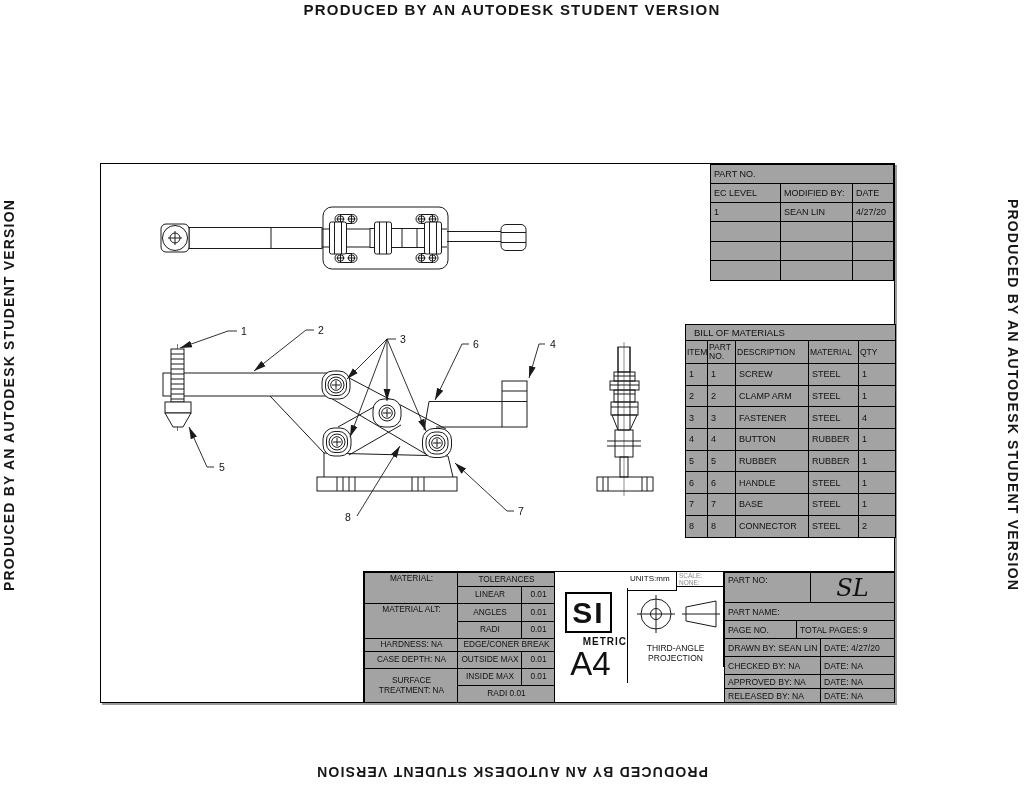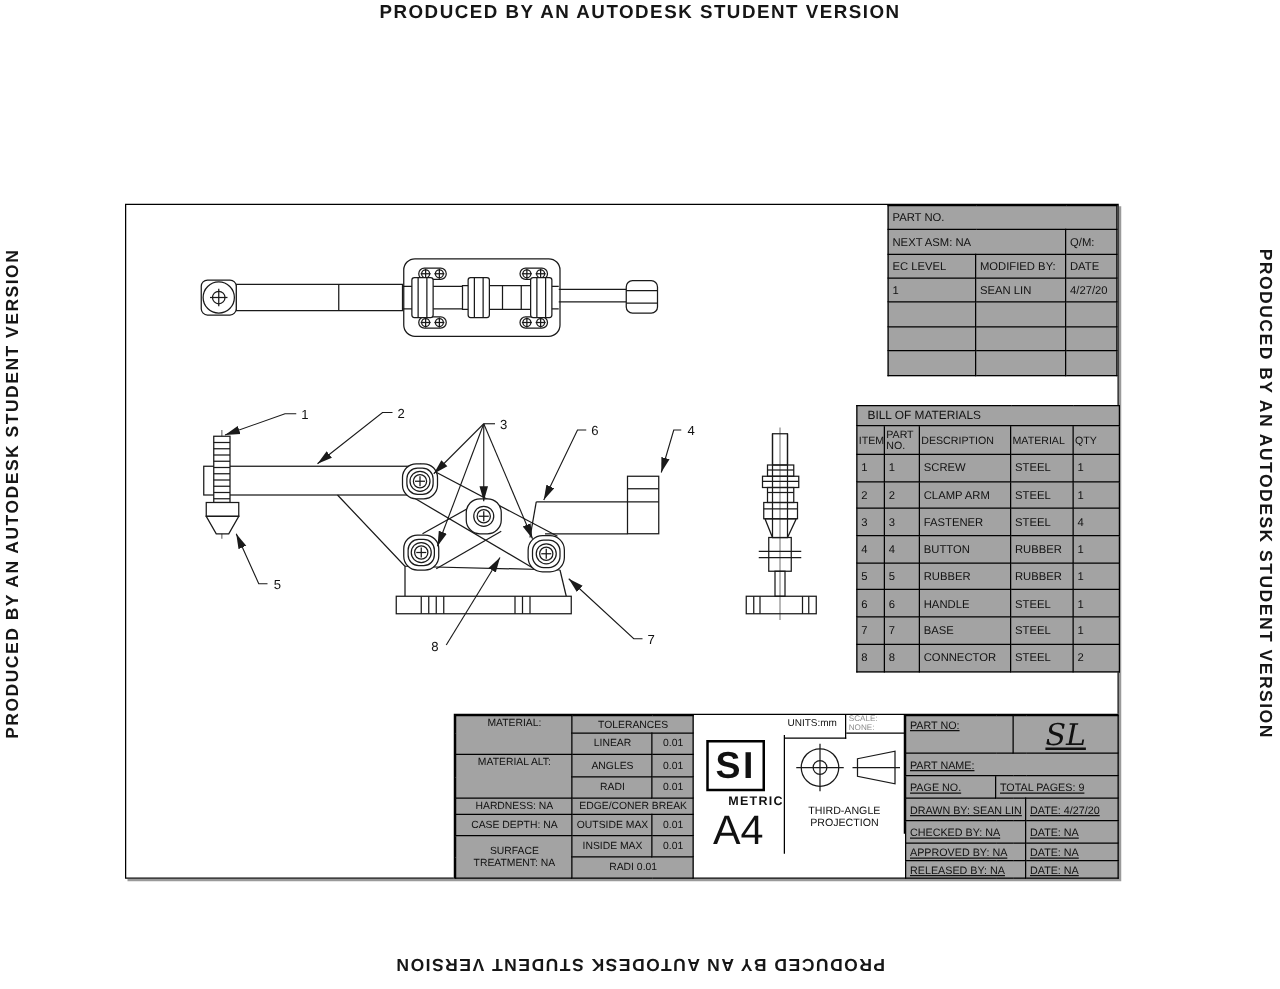--- a/index.html
+++ b/index.html
@@ -43,21 +43,21 @@
             display:flex; align-items:center; justify-content:center;
             font-size:30px; font-weight:bold; letter-spacing:2px; }
   #metric { position:absolute; top:48px; width:100%; text-align:right; font-size:10px; font-weight:bold; letter-spacing:1px; }
   #a4 { position:absolute; top:57px; width:100%; text-align:center; font-size:33px; }
   #sec-proj { left:264px; top:0; width:96px; height:95px; border-right:1px solid #000; }
   #units-cell { position:absolute; left:0; top:0; width:49px; height:15px; border-right:1px solid #000; border-bottom:1px solid #000; font-size:8px; padding:2px 0 16px 2px; }
   #scale-cell { position:absolute; left:49px; top:0; width:47px; height:15px; border-bottom:1px solid #000; font-size:6.5px; line-height:1.1; color:#8a8a8a; padding-left:2px; }
   #proj-label { position:absolute; bottom:3px; width:100%; text-align:center; font-size:8.5px; line-height:1.15; }
   #sec-prop { left:190px; top:95px; width:170px; height:35px; border-top:1px solid #000; font-size:9.5px; padding:10px 0 0 8px; }
   #tbl-e { left:360px; top:0; width:170px; }
-  #tbl-e td { font-size:8.6px; padding-left:3px;text-decoration:underline; }
+  #tbl-e td { font-size:8.6px; padding-left:3px; }
   #tbl-e td.sl { font-family:"DejaVu Serif", serif; font-style:italic; font-size:24px; text-align:center; padding:0; }
   #tbl-e td.topv { vertical-align:top; padding-top:2px; }
 </style>
 </head>
 <body>
 
 <div id="page">
 
   <div class="banner banner-top">PRODUCED BY AN AUTODESK STUDENT VERSION</div>
   <div class="banner banner-bottom">PRODUCED BY AN AUTODESK STUDENT VERSION</div>
@@ -276,24 +276,20 @@
   <table class="grid" id="rev-table">
     <colgroup>
         <col style="width:70px">
         <col style="width:72px">
         <col style="width:41px">
       </colgroup>
     <tbody>
         <tr style="height:19px">
           <td colspan="3">PART NO.</td>
         </tr>
-    <tr style="height:20px">
-      <td colspan="2">NEXT ASM: NA</td>
-      <td>Q/M:</td>
-    </tr>
     <tr style="height:19px">
       <td>EC LEVEL</td>
       <td>MODIFIED BY:</td>
       <td>DATE</td>
     </tr>
     <tr style="height:19px">
       <td>1</td>
       <td>SEAN LIN</td>
       <td>4/27/20</td>
     </tr>

